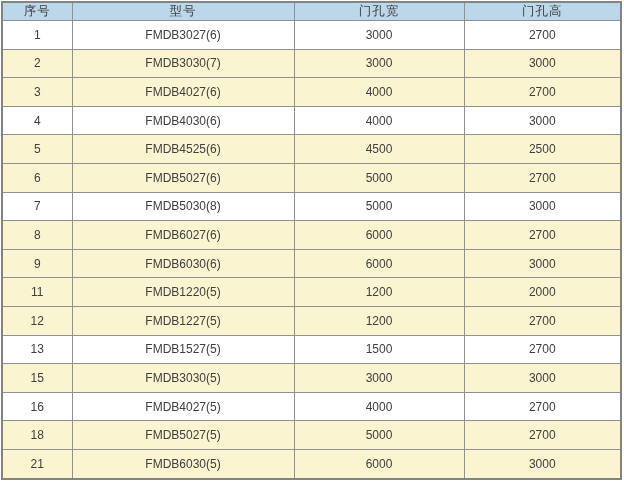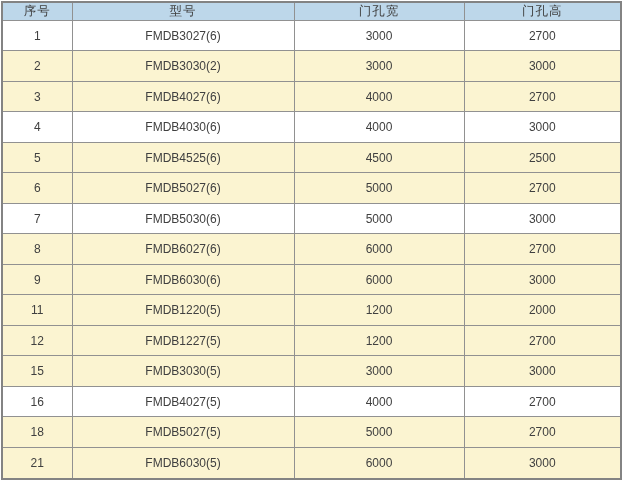--- a/index.html
+++ b/index.html
@@ -65,21 +65,21 @@
   </thead>
   <tbody>
       <tr class="row-white">
     <td>1</td>
     <td>FMDB3027(6)</td>
     <td>3000</td>
     <td>2700</td>
   </tr>
       <tr class="row-cream">
     <td>2</td>
-    <td>FMDB3030(2)</td>
+    <td>FMDB3030(7)</td>
     <td>3000</td>
     <td>3000</td>
   </tr>
       <tr class="row-cream">
     <td>3</td>
     <td>FMDB4027(6)</td>
     <td>4000</td>
     <td>2700</td>
   </tr>
       <tr class="row-white">
@@ -95,21 +95,21 @@
     <td>2500</td>
   </tr>
       <tr class="row-cream">
     <td>6</td>
     <td>FMDB5027(6)</td>
     <td>5000</td>
     <td>2700</td>
   </tr>
       <tr class="row-white">
     <td>7</td>
-    <td>FMDB5030(6)</td>
+    <td>FMDB5030(8)</td>
     <td>5000</td>
     <td>3000</td>
   </tr>
       <tr class="row-cream">
     <td>8</td>
     <td>FMDB6027(6)</td>
     <td>6000</td>
     <td>2700</td>
   </tr>
       <tr class="row-cream">
@@ -121,20 +121,26 @@
       <tr class="row-cream">
     <td>11</td>
     <td>FMDB1220(5)</td>
     <td>1200</td>
     <td>2000</td>
   </tr>
       <tr class="row-cream">
     <td>12</td>
     <td>FMDB1227(5)</td>
     <td>1200</td>
+    <td>2700</td>
+  </tr>
+      <tr class="row-white">
+    <td>13</td>
+    <td>FMDB1527(5)</td>
+    <td>1500</td>
     <td>2700</td>
   </tr>
       <tr class="row-cream">
     <td>15</td>
     <td>FMDB3030(5)</td>
     <td>3000</td>
     <td>3000</td>
   </tr>
       <tr class="row-white">
     <td>16</td>

